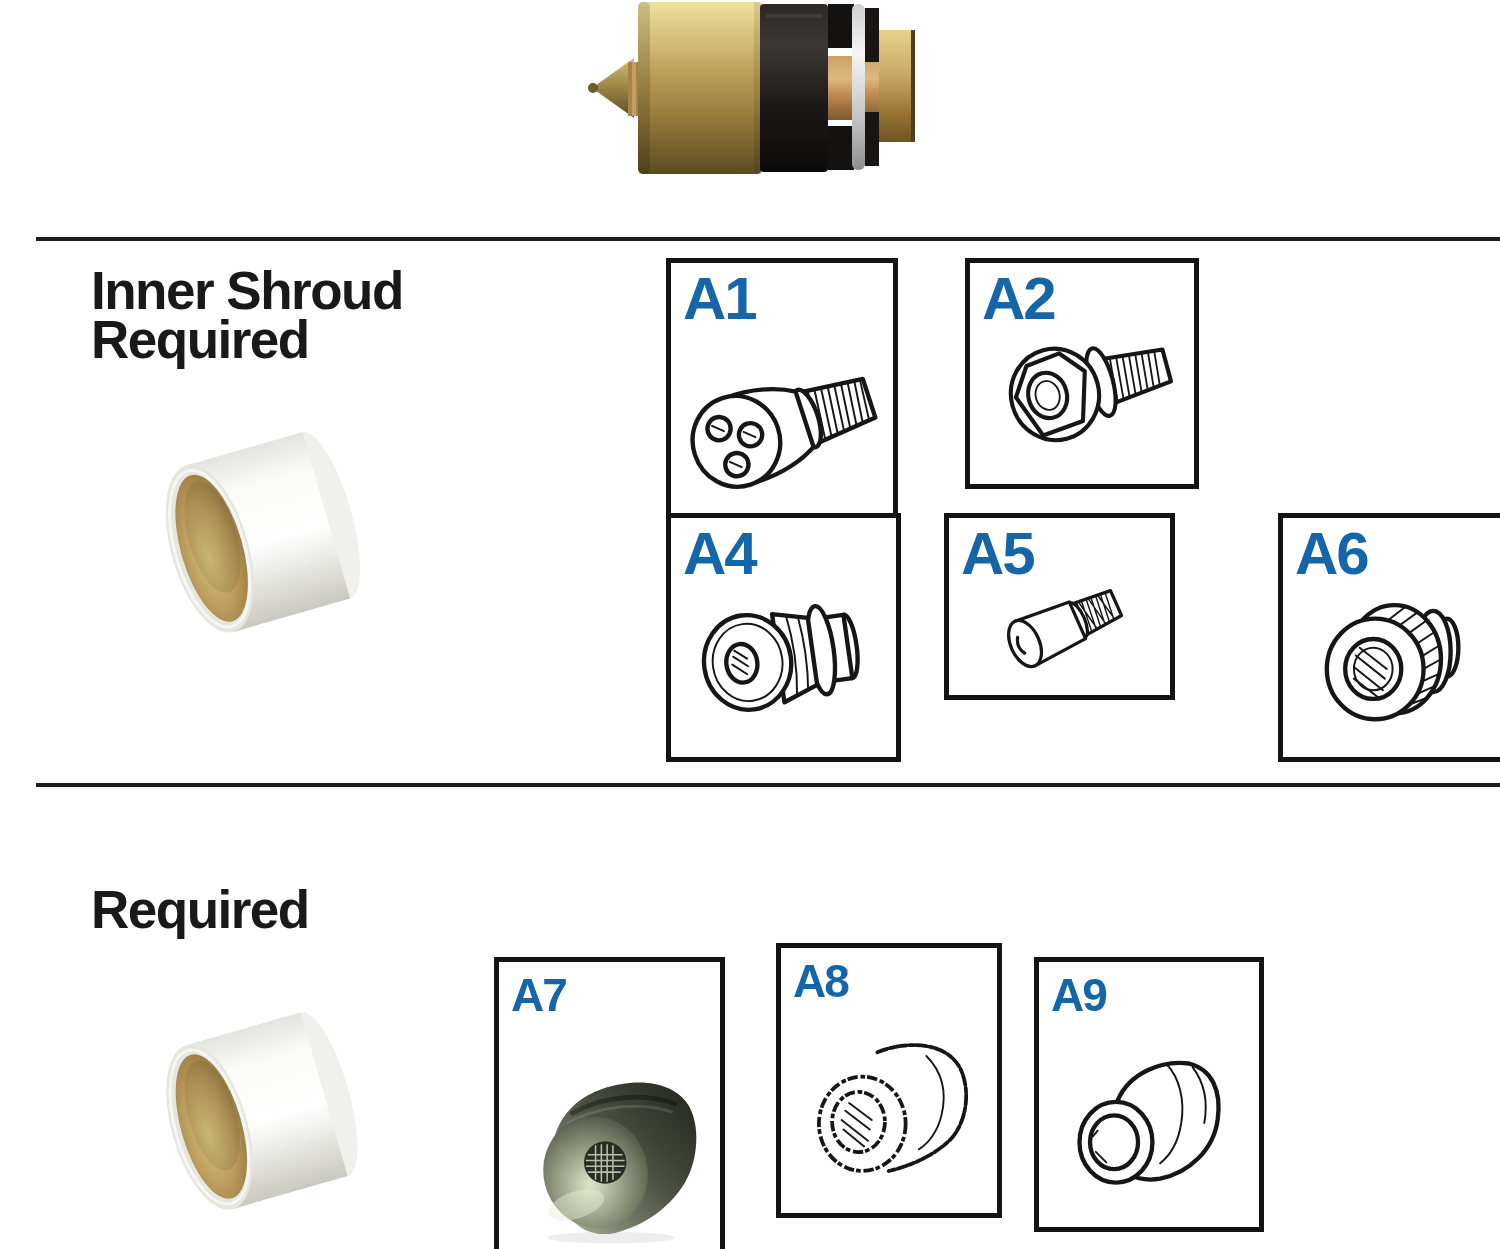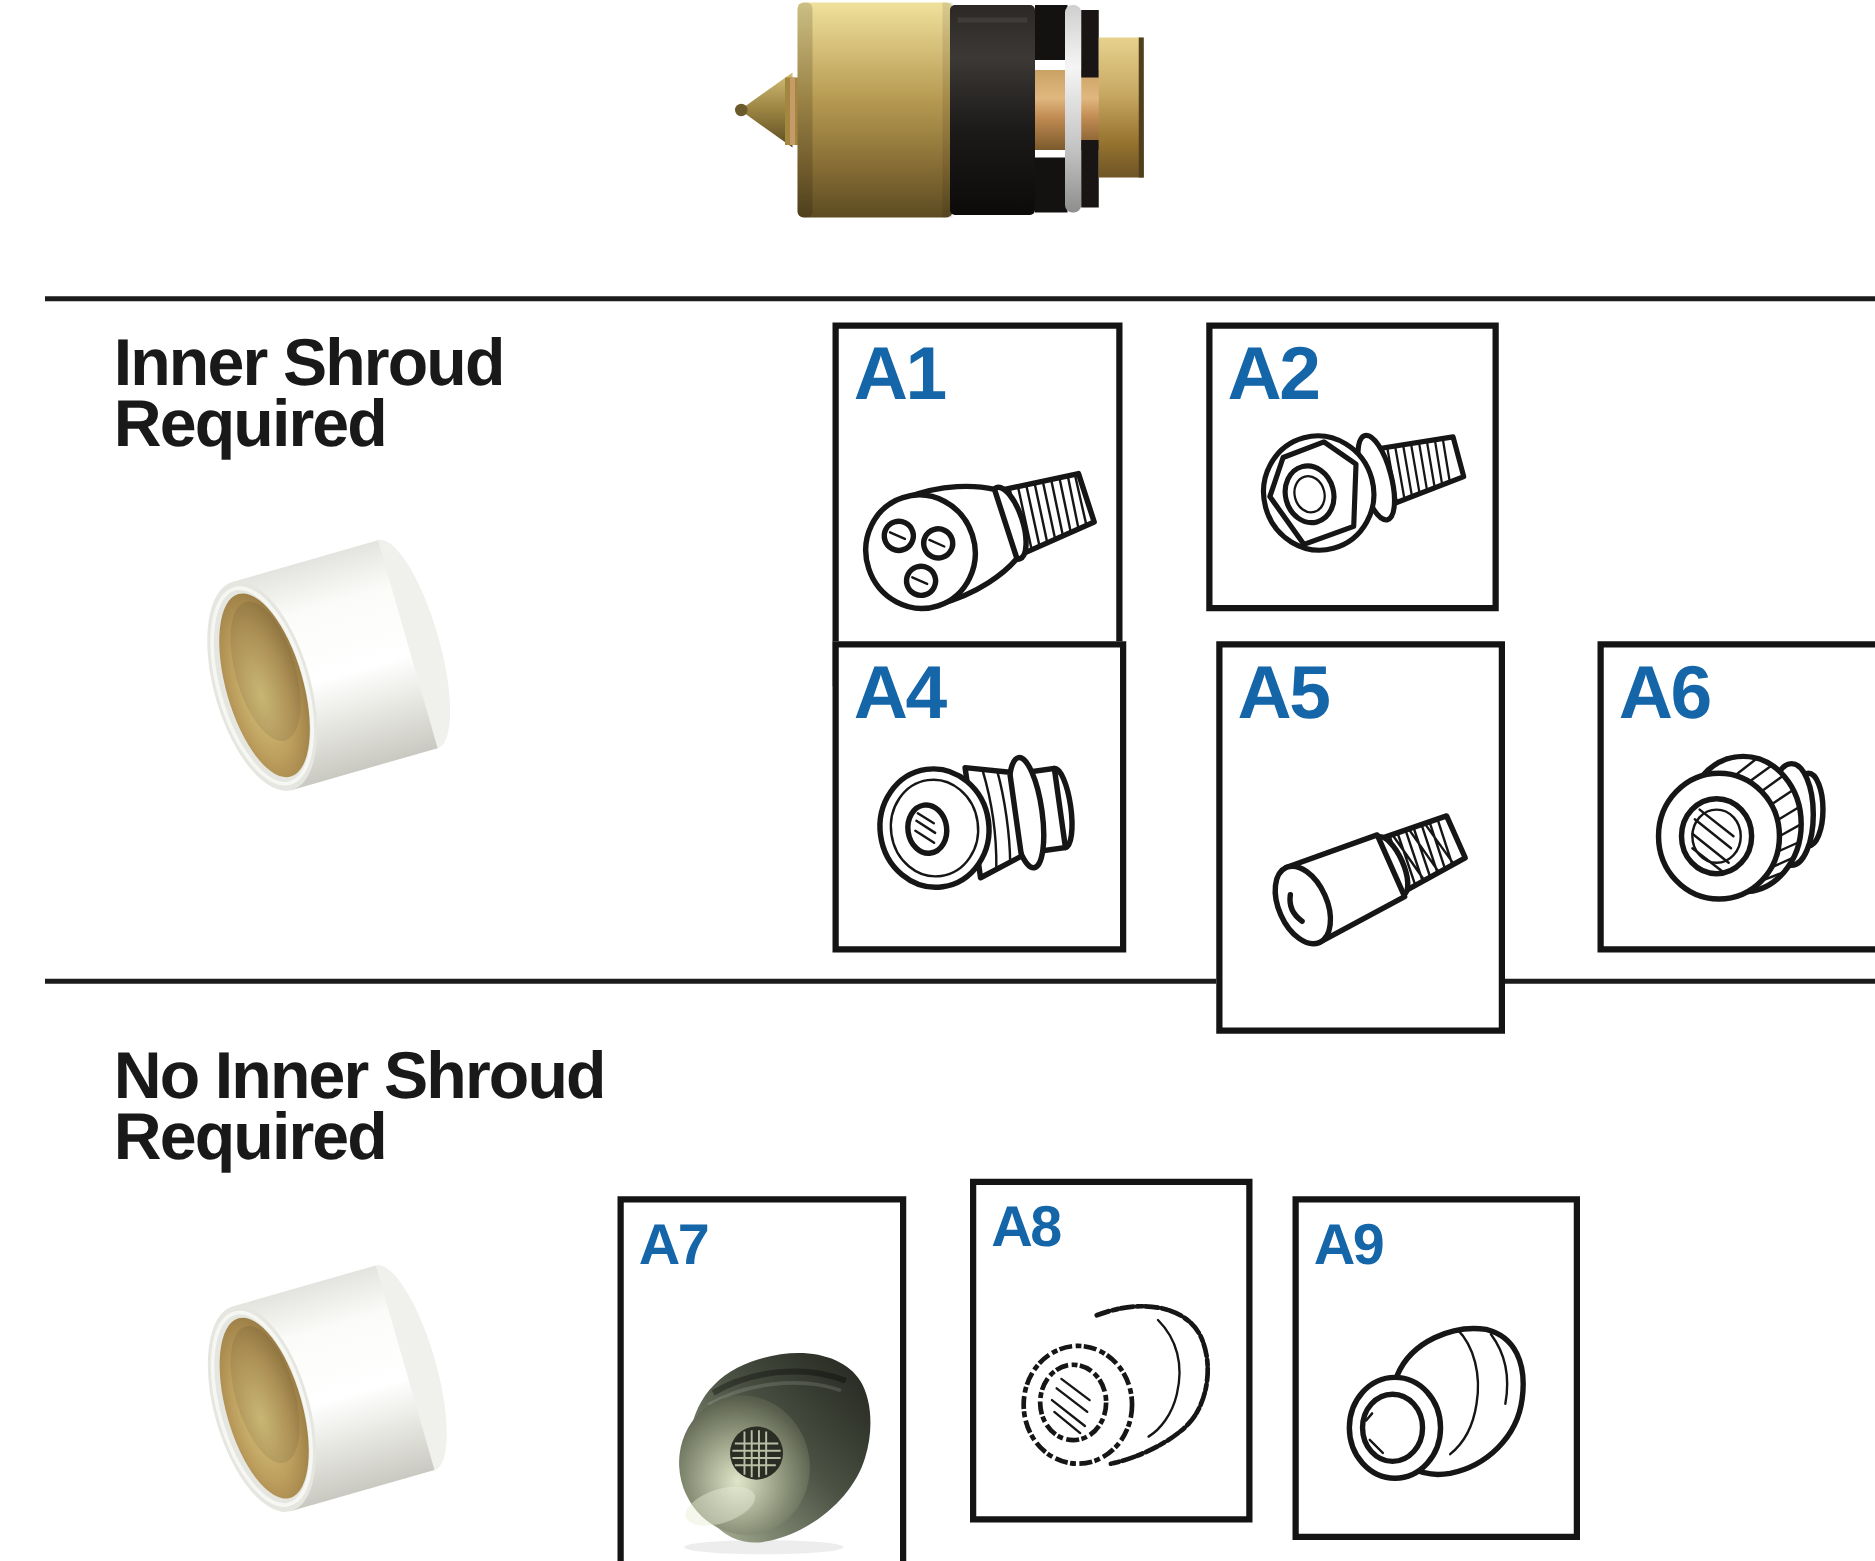--- a/index.html
+++ b/index.html
@@ -169,21 +169,21 @@
         <path class="tn" d="M118 70 C122 96 122 126 118 152 M130 73 C133 96 133 126 130 149"></path>
         <ellipse class="fw" cx="72" cy="112" rx="45" ry="49"></ellipse>
         <ellipse class="tn" cx="72" cy="112" rx="36" ry="40"></ellipse>
         <ellipse class="fw" cx="66" cy="112" rx="16" ry="20"></ellipse>
         <path class="tn" d="M58 104 l14 12 M56 112 l14 12 M60 98 l12 10"></path>
       </g>
     </svg>
     <span class="itemlabel">A4</span>
   </div>
 
-  <div class="itembox" style="left:937px;top:513px;width:231px;height:314px">
+  <div class="itembox" style="left:908px;top:513px;width:231px;height:187px">
     <svg class="drawing" viewBox="0 0 220 210">
       <g transform="rotate(-24 110 122)">
         <path class="fw" d="M140 98 L197 103 L197 141 L140 146 Z"></path>
         <path class="tn" d="M147 100 L143 144 M154 100 L150 144 M161 101 L157 143 M168 101 L164 143 M175 102 L171 142 M182 102 L178 142 M189 103 L185 141 M150 101 L158 142 M164 101 L172 142 M178 102 L186 141"></path>
         <ellipse class="fw" cx="138" cy="122" rx="10" ry="26"></ellipse>
         <path class="fw" d="M58 88 L138 94 L138 150 L58 156 Z"></path>
         <ellipse class="fw" cx="58" cy="122" rx="20" ry="34"></ellipse>
         <path class="ln" d="M52 110 C47 118 47 126 52 134"></path>
       </g>
     </svg>
@@ -198,21 +198,21 @@
       <path class="tn" d="M99 74 L117 60 M111 79 L129 66 M121 87 L139 74 M129 98 L147 86 M134 111 L152 100 M136 124 L154 114 M134 137 L152 129 M129 150 L147 142 M121 161 L139 154"></path>
       <ellipse class="fw" cx="86" cy="124" rx="50" ry="52"></ellipse>
       <ellipse class="fw" cx="84" cy="124" rx="29" ry="31"></ellipse>
       <path class="tn" d="M66 110 l30 24 M64 122 l30 24 M70 102 l28 22 M64 134 l26 20"></path>
       <ellipse class="tn" cx="84" cy="124" rx="20" ry="22"></ellipse>
     </svg>
     <span class="itemlabel">A6</span>
   </div>
 
   <div class="heading" style="left:55px;top:836px">
-    <span>No Inner Shroud</span><br>
+    <br>
     <span>Required</span>
   </div>
 
   <svg class="photo" style="left:96px;top:986px;width:246px;height:256px" viewBox="0 0 260 270" preserveAspectRatio="xMidYMid meet">
     <g transform="rotate(-16 130 135)">
       <ellipse cx="206" cy="135" rx="26" ry="90" fill="#f0f0ec"></ellipse>
       <rect x="80" y="45" width="126" height="180" fill="url(#gSleeve)"></rect>
       <ellipse cx="80" cy="135" rx="40" ry="90" fill="#e6e6e1"></ellipse>
       <ellipse cx="82" cy="135" rx="32" ry="79" fill="url(#gBore)"></ellipse>
       <ellipse cx="86" cy="124" rx="25" ry="60" fill="#00000014"></ellipse>

